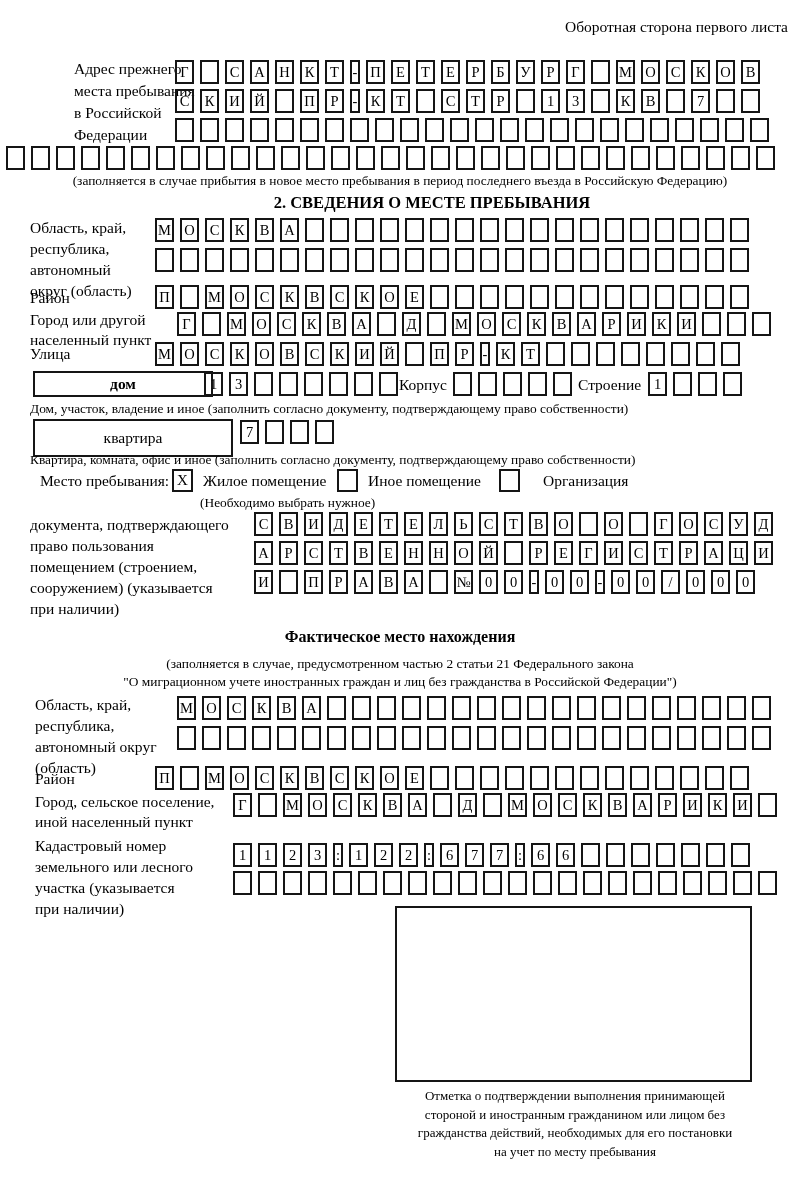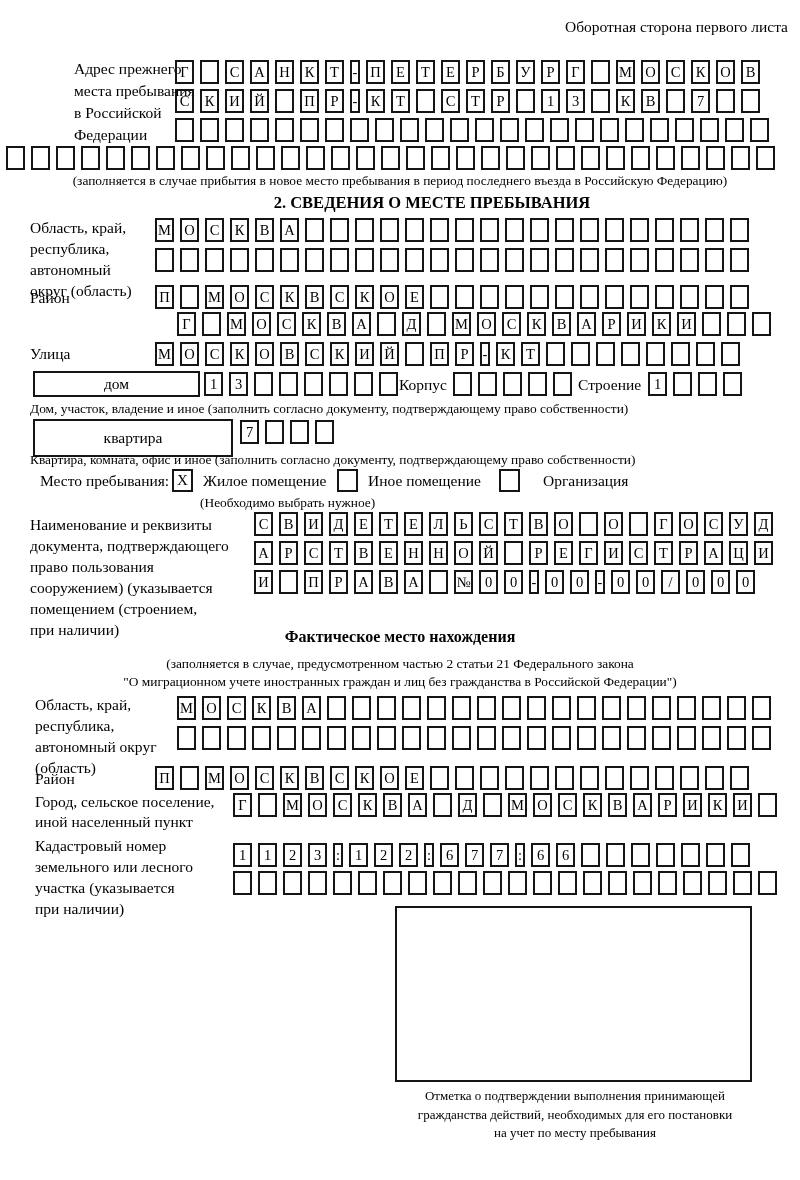--- a/index.html
+++ b/index.html
@@ -61,26 +61,30 @@
       <div>республика,</div>
       <div>автономный</div>
       <div>округ (область)</div>
     </div>
   <div class="abs cellrow" style="left:155px;top:218px;"><span class="cell">М</span><span class="cell">О</span><span class="cell">С</span><span class="cell">К</span><span class="cell">В</span><span class="cell">А</span><span class="cell"></span><span class="cell"></span><span class="cell"></span><span class="cell"></span><span class="cell"></span><span class="cell"></span><span class="cell"></span><span class="cell"></span><span class="cell"></span><span class="cell"></span><span class="cell"></span><span class="cell"></span><span class="cell"></span><span class="cell"></span><span class="cell"></span><span class="cell"></span><span class="cell"></span><span class="cell"></span></div>
   <div class="abs cellrow" style="left:155px;top:248px;"><span class="cell"></span><span class="cell"></span><span class="cell"></span><span class="cell"></span><span class="cell"></span><span class="cell"></span><span class="cell"></span><span class="cell"></span><span class="cell"></span><span class="cell"></span><span class="cell"></span><span class="cell"></span><span class="cell"></span><span class="cell"></span><span class="cell"></span><span class="cell"></span><span class="cell"></span><span class="cell"></span><span class="cell"></span><span class="cell"></span><span class="cell"></span><span class="cell"></span><span class="cell"></span><span class="cell"></span></div>
 
   <div class="abs lbl" style="left:30px;top:287px;">Район</div>
   <div class="abs cellrow" style="left:155px;top:285px;"><span class="cell">П</span><span class="cell"></span><span class="cell">М</span><span class="cell">О</span><span class="cell">С</span><span class="cell">К</span><span class="cell">В</span><span class="cell">С</span><span class="cell">К</span><span class="cell">О</span><span class="cell">Е</span><span class="cell"></span><span class="cell"></span><span class="cell"></span><span class="cell"></span><span class="cell"></span><span class="cell"></span><span class="cell"></span><span class="cell"></span><span class="cell"></span><span class="cell"></span><span class="cell"></span><span class="cell"></span><span class="cell"></span></div>
 
+  <div class="abs lbl lbl-lh20" style="left:30px;top:310px;">
+      <div>Город или другой</div>
+      <div>населенный пункт</div>
+    </div>
   <div class="abs cellrow" style="left:177px;top:312px;"><span class="cell">Г</span><span class="cell"></span><span class="cell">М</span><span class="cell">О</span><span class="cell">С</span><span class="cell">К</span><span class="cell">В</span><span class="cell">А</span><span class="cell"></span><span class="cell">Д</span><span class="cell"></span><span class="cell">М</span><span class="cell">О</span><span class="cell">С</span><span class="cell">К</span><span class="cell">В</span><span class="cell">А</span><span class="cell">Р</span><span class="cell">И</span><span class="cell">К</span><span class="cell">И</span><span class="cell"></span><span class="cell"></span><span class="cell"></span></div>
 
   <div class="abs lbl" style="left:30px;top:343px;">Улица</div>
   <div class="abs cellrow" style="left:155px;top:342px;"><span class="cell">М</span><span class="cell">О</span><span class="cell">С</span><span class="cell">К</span><span class="cell">О</span><span class="cell">В</span><span class="cell">С</span><span class="cell">К</span><span class="cell">И</span><span class="cell">Й</span><span class="cell"></span><span class="cell">П</span><span class="cell">Р</span><span class="cell narrow">-</span><span class="cell">К</span><span class="cell">Т</span><span class="cell"></span><span class="cell"></span><span class="cell"></span><span class="cell"></span><span class="cell"></span><span class="cell"></span><span class="cell"></span><span class="cell"></span></div>
 
-  <div class="abs fieldbox" style="left:33px;top:371px;width:167px;height:26px;">
+  <div class="abs fieldbox" style="left:33px;top:371px;width:180px;height:26px;font-weight:bold;">
       <span>дом</span>
     </div>
   <div class="abs cellrow" style="left:204px;top:372px;"><span class="cell">1</span><span class="cell">3</span><span class="cell"></span><span class="cell"></span><span class="cell"></span><span class="cell"></span><span class="cell"></span><span class="cell"></span></div>
   <div class="abs lbl" style="left:399px;top:374px;">Корпус</div>
   <div class="abs cellrow" style="left:453px;top:372px;"><span class="cell"></span><span class="cell"></span><span class="cell"></span><span class="cell"></span><span class="cell"></span></div>
   <div class="abs lbl" style="left:578px;top:374px;">Строение</div>
   <div class="abs cellrow" style="left:648px;top:372px;"><span class="cell">1</span><span class="cell"></span><span class="cell"></span><span class="cell"></span></div>
   <div class="abs note" style="left:30px;top:400px;">Дом, участок, владение и иное (заполнить согласно документу, подтверждающему право собственности)</div>
 
   <div class="abs fieldbox" style="left:33px;top:419px;width:200px;height:38px;">
@@ -92,25 +96,24 @@
   <div class="abs lbl" style="left:40px;top:470px;">Место пребывания:</div>
   <span class="abs checkbox" style="left:172px;top:469px;">X</span>
   <div class="abs lbl" style="left:203px;top:470px;">Жилое помещение</div>
   <span class="abs checkbox" style="left:337px;top:469px;"></span>
   <div class="abs lbl" style="left:368px;top:470px;">Иное помещение</div>
   <span class="abs checkbox" style="left:499px;top:469px;"></span>
   <div class="abs lbl" style="left:543px;top:470px;">Организация</div>
   <div class="abs note" style="left:200px;top:494px;">(Необходимо выбрать нужное)</div>
 
   <div class="abs lbl" style="left:30px;top:514px;">
-      <div>Наименование и реквизиты</div>
       <div>документа, подтверждающего</div>
       <div>право пользования</div>
+      <div>помещением (строением,</div>
       <div>сооружением) (указывается</div>
-      <div>помещением (строением,</div>
       <div>при наличии)</div>
     </div>
   <div class="abs cellrow" style="left:254px;top:512px;"><span class="cell">С</span><span class="cell">В</span><span class="cell">И</span><span class="cell">Д</span><span class="cell">Е</span><span class="cell">Т</span><span class="cell">Е</span><span class="cell">Л</span><span class="cell">Ь</span><span class="cell">С</span><span class="cell">Т</span><span class="cell">В</span><span class="cell">О</span><span class="cell"></span><span class="cell">О</span><span class="cell"></span><span class="cell">Г</span><span class="cell">О</span><span class="cell">С</span><span class="cell">У</span><span class="cell">Д</span></div>
   <div class="abs cellrow" style="left:254px;top:541px;"><span class="cell">А</span><span class="cell">Р</span><span class="cell">С</span><span class="cell">Т</span><span class="cell">В</span><span class="cell">Е</span><span class="cell">Н</span><span class="cell">Н</span><span class="cell">О</span><span class="cell">Й</span><span class="cell"></span><span class="cell">Р</span><span class="cell">Е</span><span class="cell">Г</span><span class="cell">И</span><span class="cell">С</span><span class="cell">Т</span><span class="cell">Р</span><span class="cell">А</span><span class="cell">Ц</span><span class="cell">И</span></div>
   <div class="abs cellrow" style="left:254px;top:570px;"><span class="cell">И</span><span class="cell"></span><span class="cell">П</span><span class="cell">Р</span><span class="cell">А</span><span class="cell">В</span><span class="cell">А</span><span class="cell"></span><span class="cell">№</span><span class="cell">0</span><span class="cell">0</span><span class="cell narrow">-</span><span class="cell">0</span><span class="cell">0</span><span class="cell narrow">-</span><span class="cell">0</span><span class="cell">0</span><span class="cell">/</span><span class="cell">0</span><span class="cell">0</span><span class="cell">0</span></div>
 
   <div class="abs bold center" style="top:628px;font-size:16px;">Фактическое место нахождения</div>
   <div class="abs note center" style="top:655px;">(заполняется в случае, предусмотренном частью 2 статьи 21 Федерального закона</div>
   <div class="abs note center" style="top:673px;">"О миграционном учете иностранных граждан и лиц без гражданства в Российской Федерации")</div>
 
@@ -137,17 +140,18 @@
       <div>земельного или лесного</div>
       <div>участка (указывается</div>
       <div>при наличии)</div>
     </div>
   <div class="abs cellrow" style="left:233px;top:843px;"><span class="cell">1</span><span class="cell">1</span><span class="cell">2</span><span class="cell">3</span><span class="cell narrow">:</span><span class="cell">1</span><span class="cell">2</span><span class="cell">2</span><span class="cell narrow">:</span><span class="cell">6</span><span class="cell">7</span><span class="cell">7</span><span class="cell narrow">:</span><span class="cell">6</span><span class="cell">6</span><span class="cell"></span><span class="cell"></span><span class="cell"></span><span class="cell"></span><span class="cell"></span><span class="cell"></span><span class="cell"></span></div>
   <div class="abs cellrow" style="left:233px;top:871px;"><span class="cell"></span><span class="cell"></span><span class="cell"></span><span class="cell"></span><span class="cell"></span><span class="cell"></span><span class="cell"></span><span class="cell"></span><span class="cell"></span><span class="cell"></span><span class="cell"></span><span class="cell"></span><span class="cell"></span><span class="cell"></span><span class="cell"></span><span class="cell"></span><span class="cell"></span><span class="cell"></span><span class="cell"></span><span class="cell"></span><span class="cell"></span><span class="cell"></span></div>
 
   <div class="abs stampbox" style="left:395px;top:906px;width:357px;height:176px;"></div>
   <div class="abs caption-block" style="left:352px;top:1087px;width:446px;">
       <div>Отметка о подтверждении выполнения принимающей</div>
+      <div>стороной и иностранным гражданином или лицом без</div>
       <div>гражданства действий, необходимых для его постановки</div>
       <div>на учет по месту пребывания</div>
     </div>
 
 </div>
 
 </body></html>

